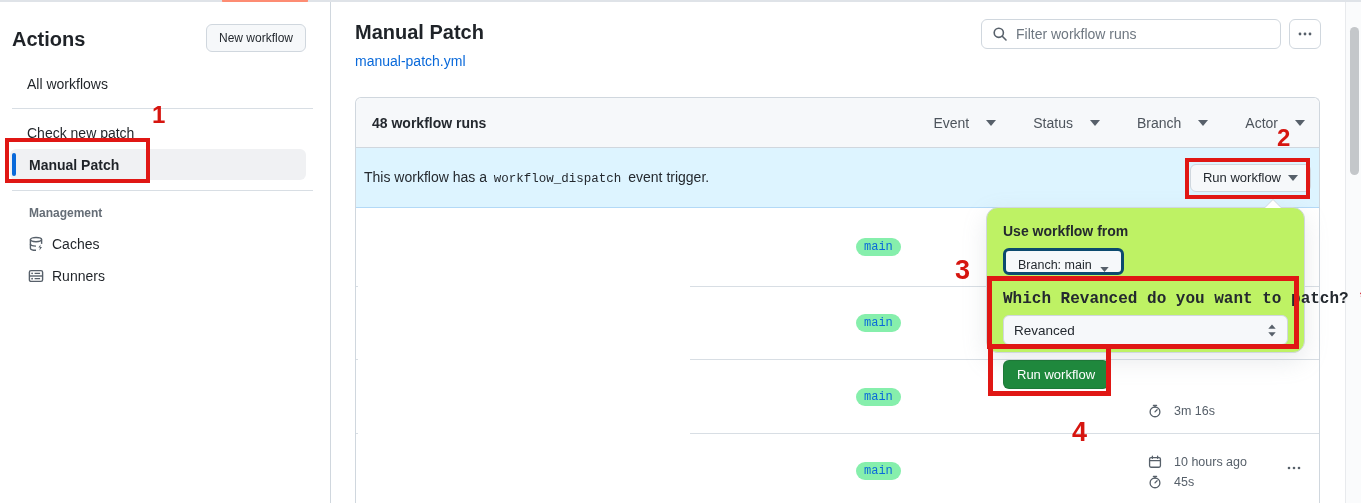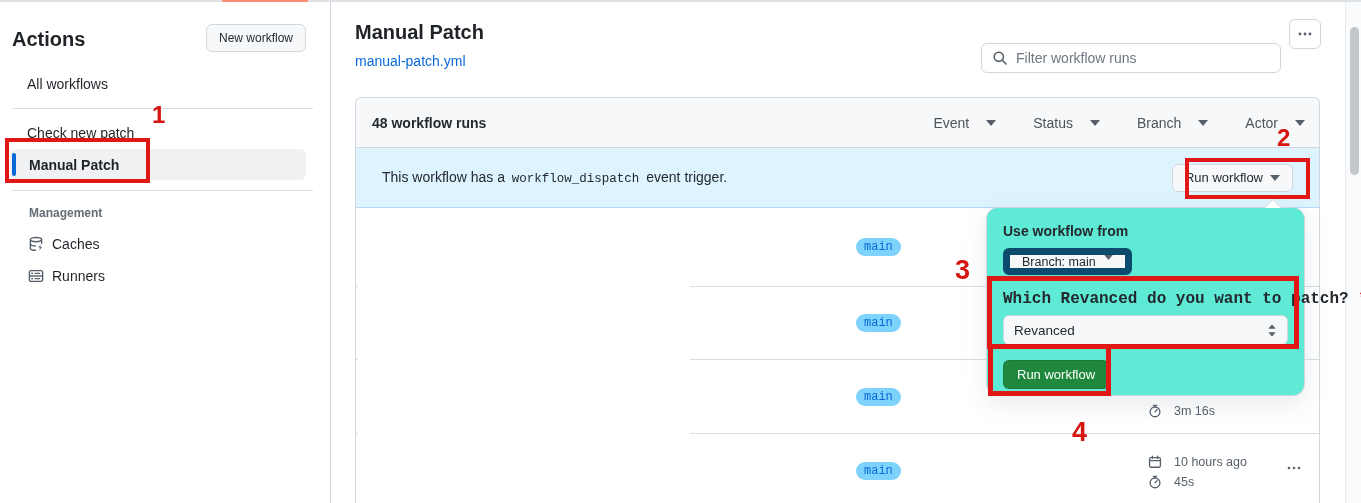--- a/index.html
+++ b/index.html
@@ -24,63 +24,63 @@
   .selected-bar { position:absolute; left:2px; top:4px; width:4px; height:23px; background:#0969da; border-radius:2px; }
   .selected-label { position:absolute; left:19px; top:8px; font-size:14px; font-weight:bold; color:#1f2328; }
   .mgmt-heading { position:absolute; left:29px; top:204px; font-size:12px; font-weight:bold; color:#656d76; }
   .mgmt-item { position:absolute; left:28px; display:flex; align-items:center; gap:8px; font-size:14px; color:#1f2328; cursor:pointer; }
   .mgmt-item svg { flex:0 0 auto; }
 
   
   .page-title { position:absolute; left:355px; top:21px; font-size:20px; font-weight:bold; color:#1f2328; }
   .file-link { position:absolute; left:355px; top:53px; font-size:14px; color:#0969da; text-decoration:none; cursor:pointer; }
   .search-box { position:absolute; left:981px; top:19px; width:300px; height:30px; border:1px solid #d0d7de; border-radius:6px;
-    display:flex; align-items:center; padding:0 10px; gap:8px; background:#fff;margin-top:24px; }
+    display:flex; align-items:center; padding:0 10px; gap:8px; background:#fff; }
   .search-box input { border:none; outline:none; flex:1; font-size:14px; font-family:inherit; color:#24292f; background:transparent; }
   .search-box input::placeholder { color:#6e7781; }
   .kebab-btn { position:absolute; left:1289px; top:19px; width:32px; height:30px; border:1px solid #d0d7de; border-radius:6px;
     background:#fff; display:flex; align-items:center; justify-content:center; cursor:pointer; }
 
   
   .scrollbar-track { position:absolute; left:1345px; top:2px; width:16px; height:501px; background:#fafbfc; border-left:1px solid #e8eaed; }
   .scrollbar-thumb { position:absolute; left:4px; top:25px; width:9px; height:148px; background:#c4c7ca; border-radius:5px; }
 
   
   .runs-table { position:absolute; left:355px; top:97px; width:965px; height:406px; border:1px solid #d0d7de; border-bottom:none;
     border-radius:6px 6px 0 0; background:#fff; }
   .table-header { height:50px; background:#f6f8fa; border-bottom:1px solid #d0d7de; border-radius:6px 6px 0 0;
     display:flex; align-items:center; padding:0 14px 0 16px; }
   .runs-count { font-size:14px; font-weight:bold; color:#24292f; }
   .filters { margin-left:auto; display:flex; gap:37px; }
   .filter-btn { display:flex; align-items:center; gap:17px; font-size:14px; color:#4d545c; cursor:pointer; background:none; border:none; font-family:inherit; }
-  .banner { height:60px; background:#ddf4ff; border-bottom:1px solid #b3d9f7; display:flex; align-items:center; padding:0 26px; }
+  .banner { height:60px; background:#ddf4ff; border-bottom:1px solid #b3d9f7; display:flex; align-items:center; padding:0 8px; }
   .banner-text { font-size:14px; color:#24292f; }
   .banner-code { font-family:"Liberation Mono","DejaVu Sans Mono",monospace; font-size:12.5px; padding:0 3px; }
   .run-workflow-btn { margin-left:auto; height:28px; padding:0 12px; background:#f6f8fa; border:1px solid #d0d7de; border-radius:6px;
     font-size:13px; font-weight:500; color:#24292f; display:flex; align-items:center; gap:7px; cursor:pointer; font-family:inherit; }
   .run-row { position:relative; background:#fff; }
   .run-row + .run-row { border-top:1px solid #d8dee4; }
   .row-1 { height:78px; } .row-2 { height:73px; } .row-3 { height:74px; } .row-4 { height:74px; }
   .branch-badge { position:absolute; left:500px; top:50%; transform:translateY(-50%);
     font-family:"Liberation Mono","DejaVu Sans Mono",monospace; font-size:12px; color:#0a69da;
-    background:#7dd3fc; padding:2px 8px; border-radius:10px; cursor:pointer; }
+    background:#86efac; padding:2px 8px; border-radius:10px; cursor:pointer; }
   .row-meta { position:absolute; left:792px; color:#57606a; font-size:12.5px; }
   .meta-line { display:flex; align-items:center; gap:12px; height:16px; margin-bottom:4px; }
   .row-kebab { position:absolute; left:924px; top:24px; width:28px; height:20px; display:flex; align-items:center; justify-content:center; cursor:pointer; }
   .redaction { position:absolute; left:2px; top:111px; width:332px; height:292px; background:#fff; z-index:2; }
 
   
-  .dropdown-panel { position:absolute; left:986px; top:207px; width:319px; height:189px; background:#5eead4;
+  .dropdown-panel { position:absolute; left:986px; top:207px; width:319px; height:146px; background:#bef264;
     border:1px solid #d0d7de; border-radius:12px; box-shadow:0 8px 24px rgba(140,149,159,0.2);
     padding:15px 16px 14px 16px; z-index:5; }
   .dropdown-panel::before { content:""; position:absolute; top:-9px; left:277px; border:9px solid transparent; border-top:none; border-bottom:9px solid #d0d7de; }
   .dropdown-panel::after { content:""; position:absolute; top:-8px; left:278px; border:8px solid transparent; border-top:none; border-bottom:8px solid #fff; }
   .panel-heading { font-size:14px; font-weight:bold; color:#24292f; }
-  .branch-select-btn { margin-top:9px; height:27px; padding:0 12px; background:#f6f8fa; border:7px solid #0c4a6e; border-radius:6px;
-    font-size:12.5px; color:#24292f; display:inline-flex; align-items:flex-start; gap:8px; cursor:pointer; font-family:inherit; }
+  .branch-select-btn { margin-top:9px; height:27px; padding:0 12px; background:#f6f8fa; border:3px solid #0c4a6e; border-radius:6px;
+    font-size:12.5px; color:#24292f; display:inline-flex; align-items:flex-end; gap:8px; cursor:pointer; font-family:inherit; }
   .input-label { margin-top:15px; font-family:"Liberation Mono","DejaVu Sans Mono",monospace; font-size:16px; font-weight:bold; color:#24292f; white-space:nowrap; }
   .required-mark { color:#cf222e; font-weight:bold; }
   .revanced-select { margin-top:7px; width:285px; height:30px; background:#f6f8fa; border:1px solid #d0d7de; border-radius:6px;
     display:flex; align-items:center; justify-content:space-between; padding:0 10px; font-size:13.5px; color:#24292f; cursor:pointer; }
   .green-run-btn { margin-top:15px; height:29px; padding:0 13px; background:#1f883d; border:1px solid rgba(27,31,36,0.15); border-radius:6px;
     color:#ffffff; font-size:13px; font-weight:500; display:inline-flex; align-items:center; cursor:pointer; font-family:inherit; }
 
   
   .anno-box { position:absolute; border:4px solid #e01714; z-index:10; pointer-events:none; }
   .anno-box-1 { left:5px; top:138px; width:145px; height:45px; }

